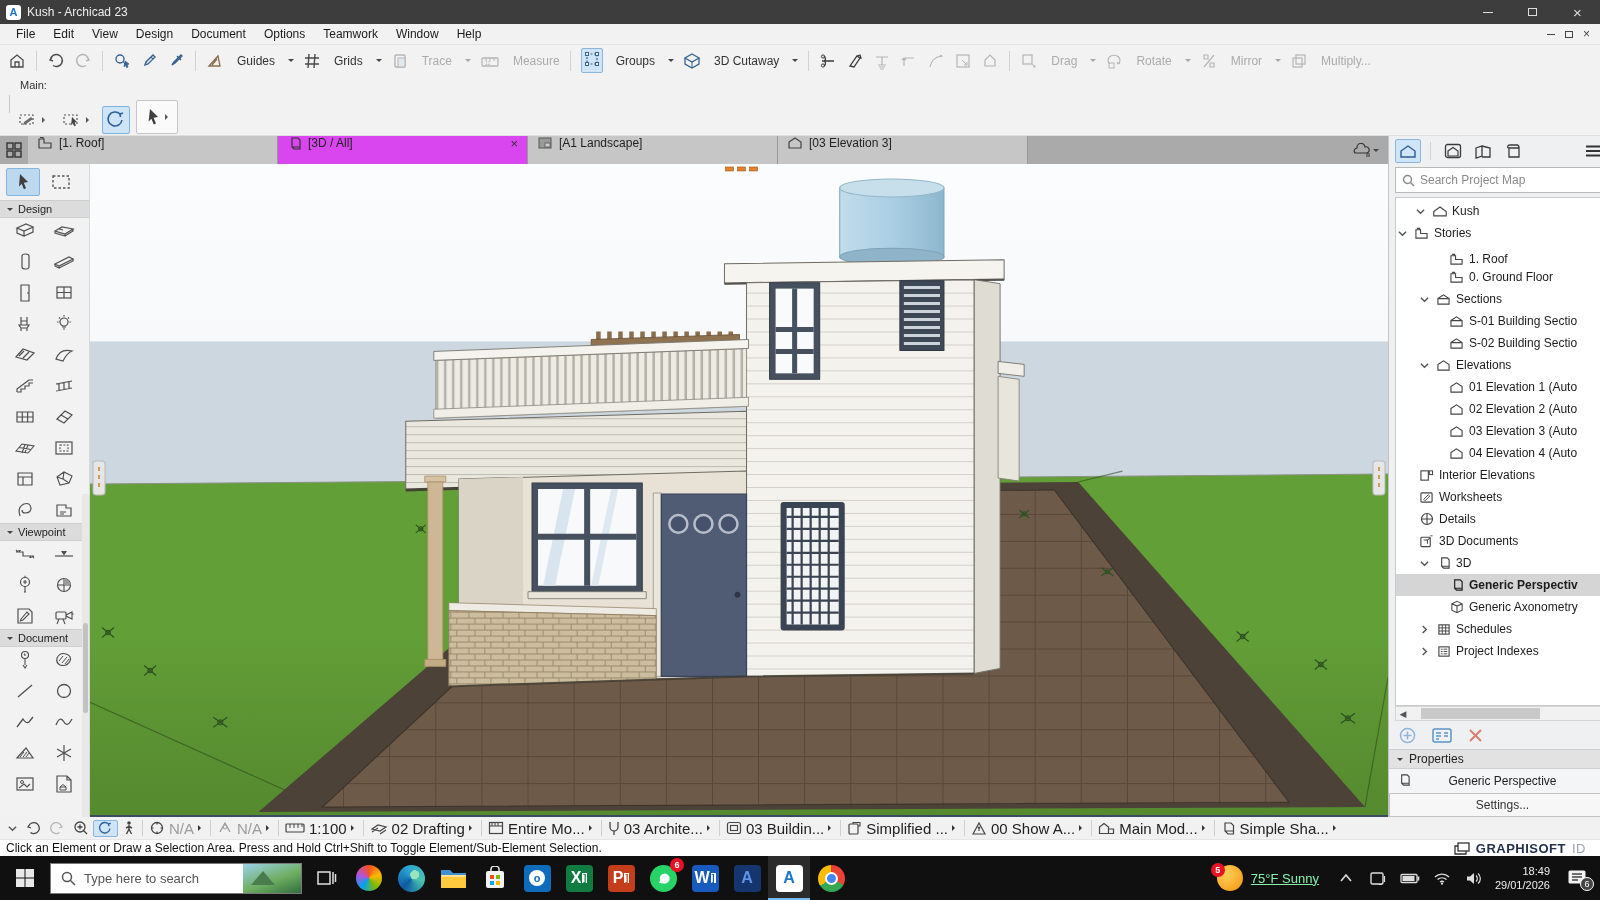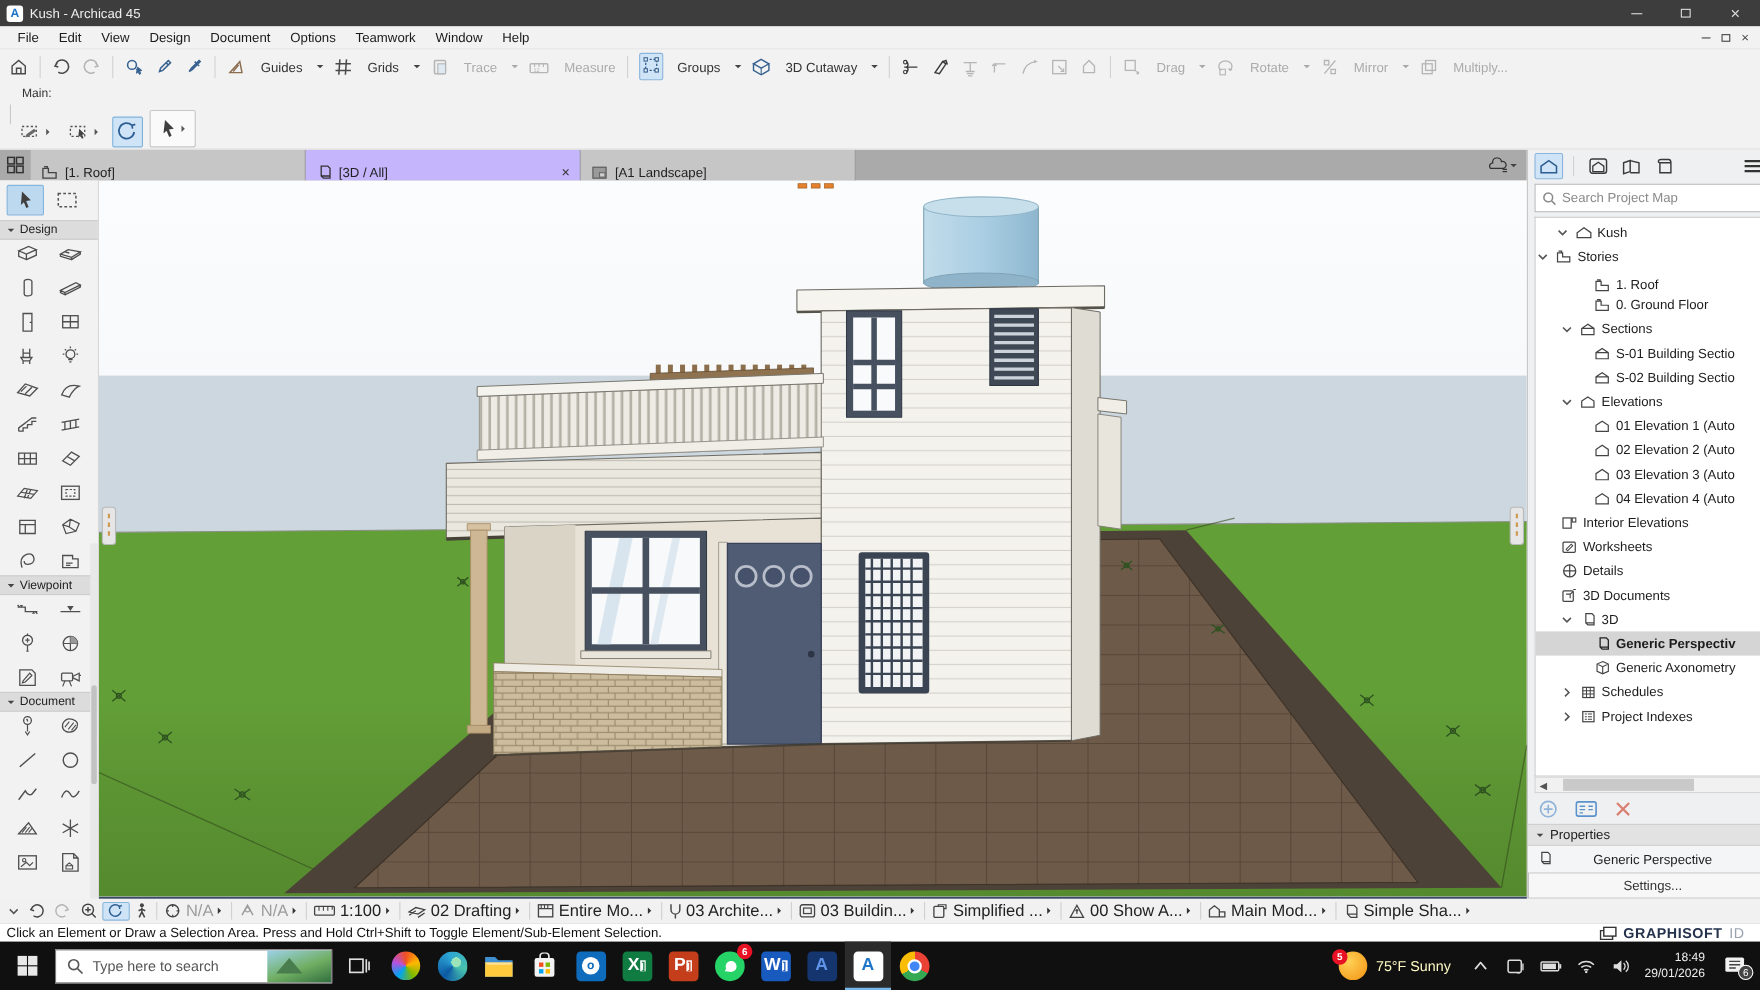--- a/index.html
+++ b/index.html
@@ -46,22 +46,22 @@
   .mtool.big { height:34px; background:#fafafa; border:1px solid #c6c6c6; padding:2px 6px; }
   .flyarrow { width:0;height:0;border:3.5px solid transparent;border-left-color:#555; }
 
   
   #main { flex:1; display:flex; min-height:0; }
   #leftcol { width:1388px; display:flex; flex-direction:column; flex:none; }
 
   
   #tabbar { height:28px; background:#aaaaaa; display:flex; align-items:stretch; flex:none; }
   #tabgrid { width:28px; display:flex; align-items:center; justify-content:center; }
-  .tab { flex:1; max-width:250px; display:flex; align-items:flex-end; gap:6px; padding:0 9px; background:#c6c6c6; border-right:1px solid #989898; font-size:12px; color:#222; white-space:nowrap; overflow:hidden; }
-  .tab.active { background:#c4b5fd; }
+  .tab { flex:1; max-width:250px; display:flex; align-items:flex-start; gap:6px; padding:0 9px; background:#c6c6c6; border-right:1px solid #989898; font-size:12px; color:#222; white-space:nowrap; overflow:hidden; }
+  .tab.active { background:#d946ef; }
   .tab .tclose { margin-left:auto; color:#333; font-size:13px; }
   #taboverflow { margin-left:auto; width:44px; display:flex; align-items:center; justify-content:center; gap:2px; }
 
   #centerrow { flex:1; display:flex; min-height:0; }
 
   
   #toolbox { width:90px; background:#f2f2f2; flex:none; display:flex; flex-direction:column; overflow:hidden; border-right:1px solid #d8d8d8; position:relative;}
   .tb-top { display:flex; gap:4px; padding:4px 6px; }
   .tb-bigbtn { width:34px; height:28px; display:flex; align-items:center; justify-content:center; border-radius:2px; }
   .tb-bigbtn.active { background:#bcd9f0; border:1px solid #85b4dc; }
@@ -126,34 +126,34 @@
   #tk-search { width:252px; height:31px; background:#fff; border:1px solid #7a7a7a; display:flex; align-items:center; gap:8px; padding-left:10px; margin:0 4px; overflow:hidden; flex:none;}
   #tk-search input { border:none; outline:none; flex:1; font-size:13px; color:#333; font-family:"Liberation Sans",sans-serif; min-width:0;}
   #tk-search input::placeholder { color:#555; }
   #tk-search .bingimg { width:58px; height:31px; flex:none; background:linear-gradient(160deg,#9ed3ee 0%,#6fae62 55%,#2d6b3c 100%); position:relative; }
   #tk-search .bingimg:before { content:""; position:absolute; left:8px; top:8px; border-left:12px solid transparent; border-right:12px solid transparent; border-bottom:14px solid #4a7d4e; }
   .badge { position:absolute; background:#e81224; color:#fff; font-size:9px; min-width:14px; height:14px; border-radius:7px; display:flex; align-items:center; justify-content:center; font-weight:bold; }
   .sq { width:27px; height:27px; border-radius:4px; display:flex; align-items:center; justify-content:center; color:#fff; font-weight:bold; font-size:16px; }
   #tk-right { margin-left:auto; display:flex; align-items:center; gap:10px; padding-right:6px; }
   #tk-weather { display:flex; align-items:center; gap:8px; position:relative; padding:0 6px; }
   #tk-weather .wicon { width:26px; height:26px; border-radius:50%; background:radial-gradient(circle at 35% 35%, #ffd257, #f29111); position:relative;}
-  #tk-weather .wtext { color:#fef9c3; font-size:13px; white-space:nowrap; }
+  #tk-weather .wtext { color:#86efac; font-size:13px; white-space:nowrap;text-decoration:underline; }
   .trayico { display:flex; align-items:center; justify-content:center; width:22px; }
   #tk-clock { color:#eee; font-size:11px; text-align:right; line-height:14px; }
   #tk-notif { position:relative; width:34px; display:flex; justify-content:center; }
   #tk-notif .nbadge { position:absolute; right:0px; bottom:-4px; background:#444; border:1px solid #fff; color:#fff; font-size:9px; width:14px; height:14px; border-radius:7px; display:flex; align-items:center; justify-content:center; }
 </style>
 </head>
 <body>
 
 <div id="app">
 
   <div id="titlebar">
     <div class="applogo">A</div>
-    <span class="ttext">Kush - Archicad 45</span>
+    <span class="ttext">Kush - Archicad 23</span>
     <div class="winbtns">
       <div class="winbtn">
           <div class="glyph-min"></div>
         </div>
       <div class="winbtn">
           <div class="glyph-max"></div>
         </div>
       <div class="winbtn">
           <span class="glyph-close">×</span>
         </div>
@@ -391,20 +391,26 @@
             </svg>
           <span>[3D / All]</span>
           <span class="tclose">×</span>
         </div>
         <div class="tab">
           <svg width="16" height="14" viewBox="0 0 16 14">
               <rect x="2" y="2" width="12" height="10" fill="#9a9a9a" stroke="#555"></rect>
               <rect x="8" y="7" width="5" height="4" fill="#cfcfcf" stroke="#666"></rect>
             </svg>
           <span>[A1 Landscape]</span>
+        </div>
+        <div class="tab">
+          <svg width="16" height="14" viewBox="0 0 16 14">
+              <path d="M2 6 L8 2 L14 6 V12 H2 Z" fill="none" stroke="#444" stroke-width="1.2"></path>
+            </svg>
+          <span>[03 Elevation 3]</span>
         </div>
         <div id="taboverflow">
           <svg width="18" height="14" viewBox="0 0 18 14">
               <path d="M2 10 a3 3 0 0 1 2-5 a4 4 0 0 1 8-1 a3 3 0 0 1 2 6 Z" fill="none" stroke="#333" stroke-width="1.2"></path>
               <path d="M13 11 h4 M13 13 h4" stroke="#333"></path>
             </svg>
           <div class="dd"></div>
         </div>
       </div>
 

